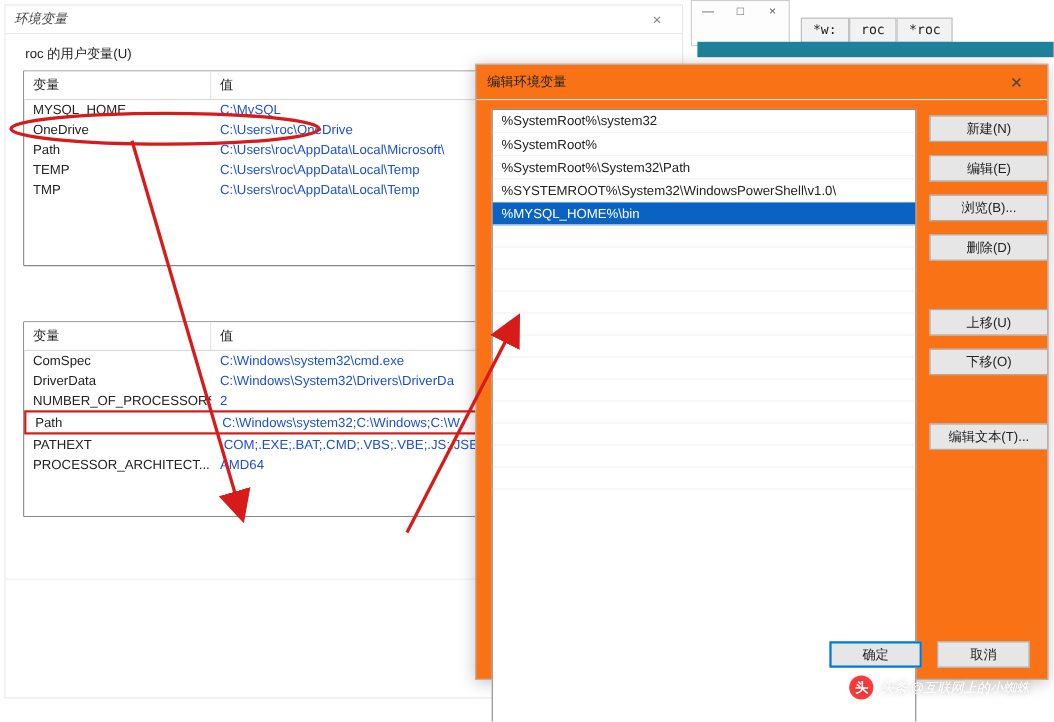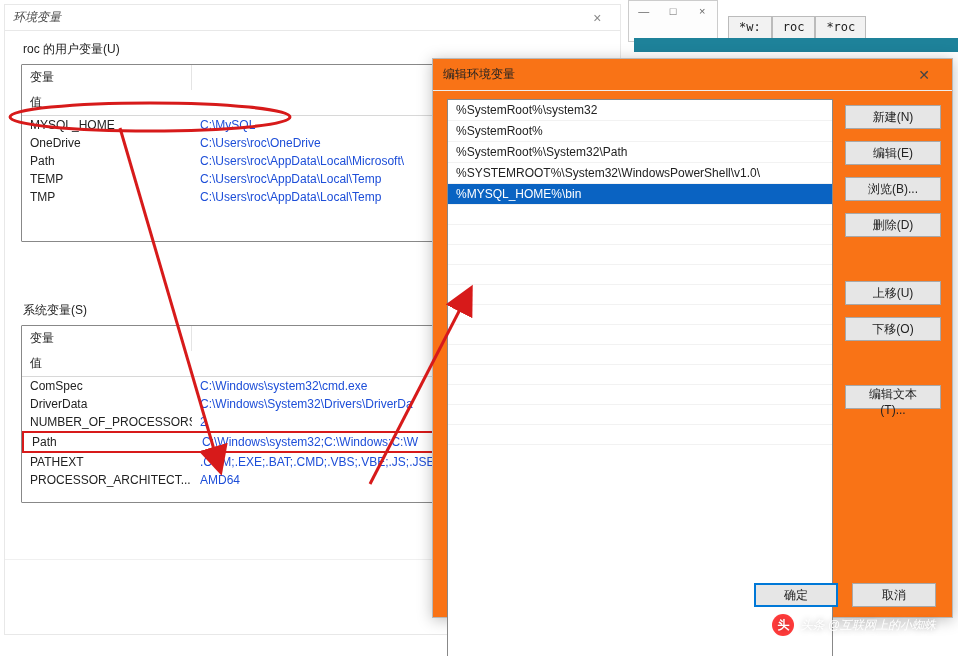--- a/index.html
+++ b/index.html
@@ -6,21 +6,21 @@
     body { width: 958px; height: 656px; background: #fff; position: relative; overflow: hidden; }
     
     
     .main-dialog { position: absolute; left: 4px; top: 4px; width: 617px; height: 631px; background: #fff; border: 1px solid #e8e8e8; }
     .titlebar { height: 26px; border-bottom: 1px solid #e8e8e8; display: flex; align-items: center; padding: 0 8px; font-style: italic; }
     .titlebar-title { flex: 1; color: #444; }
     .titlebar-close { width: 30px; text-align: center; color: #888; cursor: default; font-size: 14px; }
     
     .section-label { margin: 10px 0 6px 18px; color: #222; }
     .panel { margin: 0 16px 10px 16px; border: 1px solid #888; border-radius: 1px; background: #fff; }
-    .table-head { display: flex; border-bottom: 1px solid #d8d8d8; background: #fff; flex-direction: column; }
+    .table-head { display: flex; border-bottom: 1px solid #d8d8d8; background: #fff; }
     .th { padding: 4px 8px; color: #222; }
     .th-var { width: 170px; border-right: 1px solid #e4e4e4; }
     .th-val { flex: 1; }
     .tbody { }
     .tr { display: flex; }
     .td-var { width: 170px; padding: 2px 8px; color: #222; white-space: nowrap; overflow: hidden; }
     .td-val { flex: 1; padding: 2px 8px; color: #1d4ed8; white-space: nowrap; overflow: hidden; }
     
     .btn-row { display: flex; justify-content: flex-end; gap: 10px; padding: 6px 16px 10px 0; }
     .btn { min-width: 76px; height: 24px; border: 1px solid #a8a8a8; background: #e6e6e6; color: #222; padding: 0 12px; cursor: default; }
@@ -28,21 +28,21 @@
     
     .edit-dialog { position: absolute; left: 432px; top: 58px; width: 521px; height: 560px; background: #f97316; border: 1px solid #b8b8b8; box-shadow: 0 2px 14px rgba(0,0,0,.25); }
     .edit-titlebar { height: 32px; display: flex; align-items: center; padding: 0 10px; border-bottom: 1px solid #eee; }
     .edit-title { flex: 1; color: #222; }
     .edit-close { width: 36px; text-align: center; color: #444; font-size: 14px; }
     .edit-body { position: relative; height: calc(100% - 32px - 44px); }
     .listbox { position: absolute; left: 14px; top: 8px; width: 386px; height: 572px; border: 1px solid #888; background: #fff; }
     .list-item { padding: 3px 8px; color: #222; white-space: nowrap; overflow: hidden; border-bottom: 1px solid #f2f2f2; }
     .list-item.selected { background: #0a63c2; color: #fff; }
     .side-btns { position: absolute; left: 412px; top: 14px; width: 96px; display: flex; flex-direction: column; gap: 12px; }
-    .side-btns .btn { width: 96px; }
+    .side-btns .btn { width: 108px; }
     .edit-footer { position: absolute; left: 0; right: 0; bottom: 0; height: 44px; display: flex; justify-content: flex-end; align-items: center; gap: 14px; padding: 0 16px; }
     .btn-primary { background: #e6e6e6; border: 2px solid #0078d7; }
     
     
     .bg-win { position: absolute; left: 628px; top: 0; width: 90px; height: 42px; border: 1px solid #ccc; background: #fdfdfd; display: flex; align-items: flex-start; justify-content: flex-end; }
     .bg-win .wc { width: 30px; height: 20px; display: flex; align-items: center; justify-content: center; color: #666; font-size: 11px; }
     .bg-tabs { position: absolute; left: 728px; top: 16px; display: flex; gap: 0; }
     .bg-tab { border: 1px solid #bbb; background: #f2f2f2; padding: 3px 10px 4px 10px; color: #222; font-family: Consolas, monospace; }
     .bg-strip { position: absolute; left: 634px; top: 38px; right: 0; height: 14px; background: #1e829a; }
     
@@ -103,21 +103,20 @@
       <div class="tr">
         <div class="td-var">TMP</div>
         <div class="td-val">C:\Users\roc\AppData\Local\Temp</div>
       </div>
     </div>
   </div>
   <div class="btn-row">
     <button class="btn">新建(N)...</button>
   </div>
 
-  <div class="section-label">系统变量(S)</div>
   <div class="panel" style="height:178px;">
     <div class="table-head">
       <div class="th th-var">变量</div>
       <div class="th th-val">值</div>
     </div>
     <div class="tbody">
       <div class="tr">
         <div class="td-var">ComSpec</div>
         <div class="td-val">C:\Windows\system32\cmd.exe</div>
       </div>

